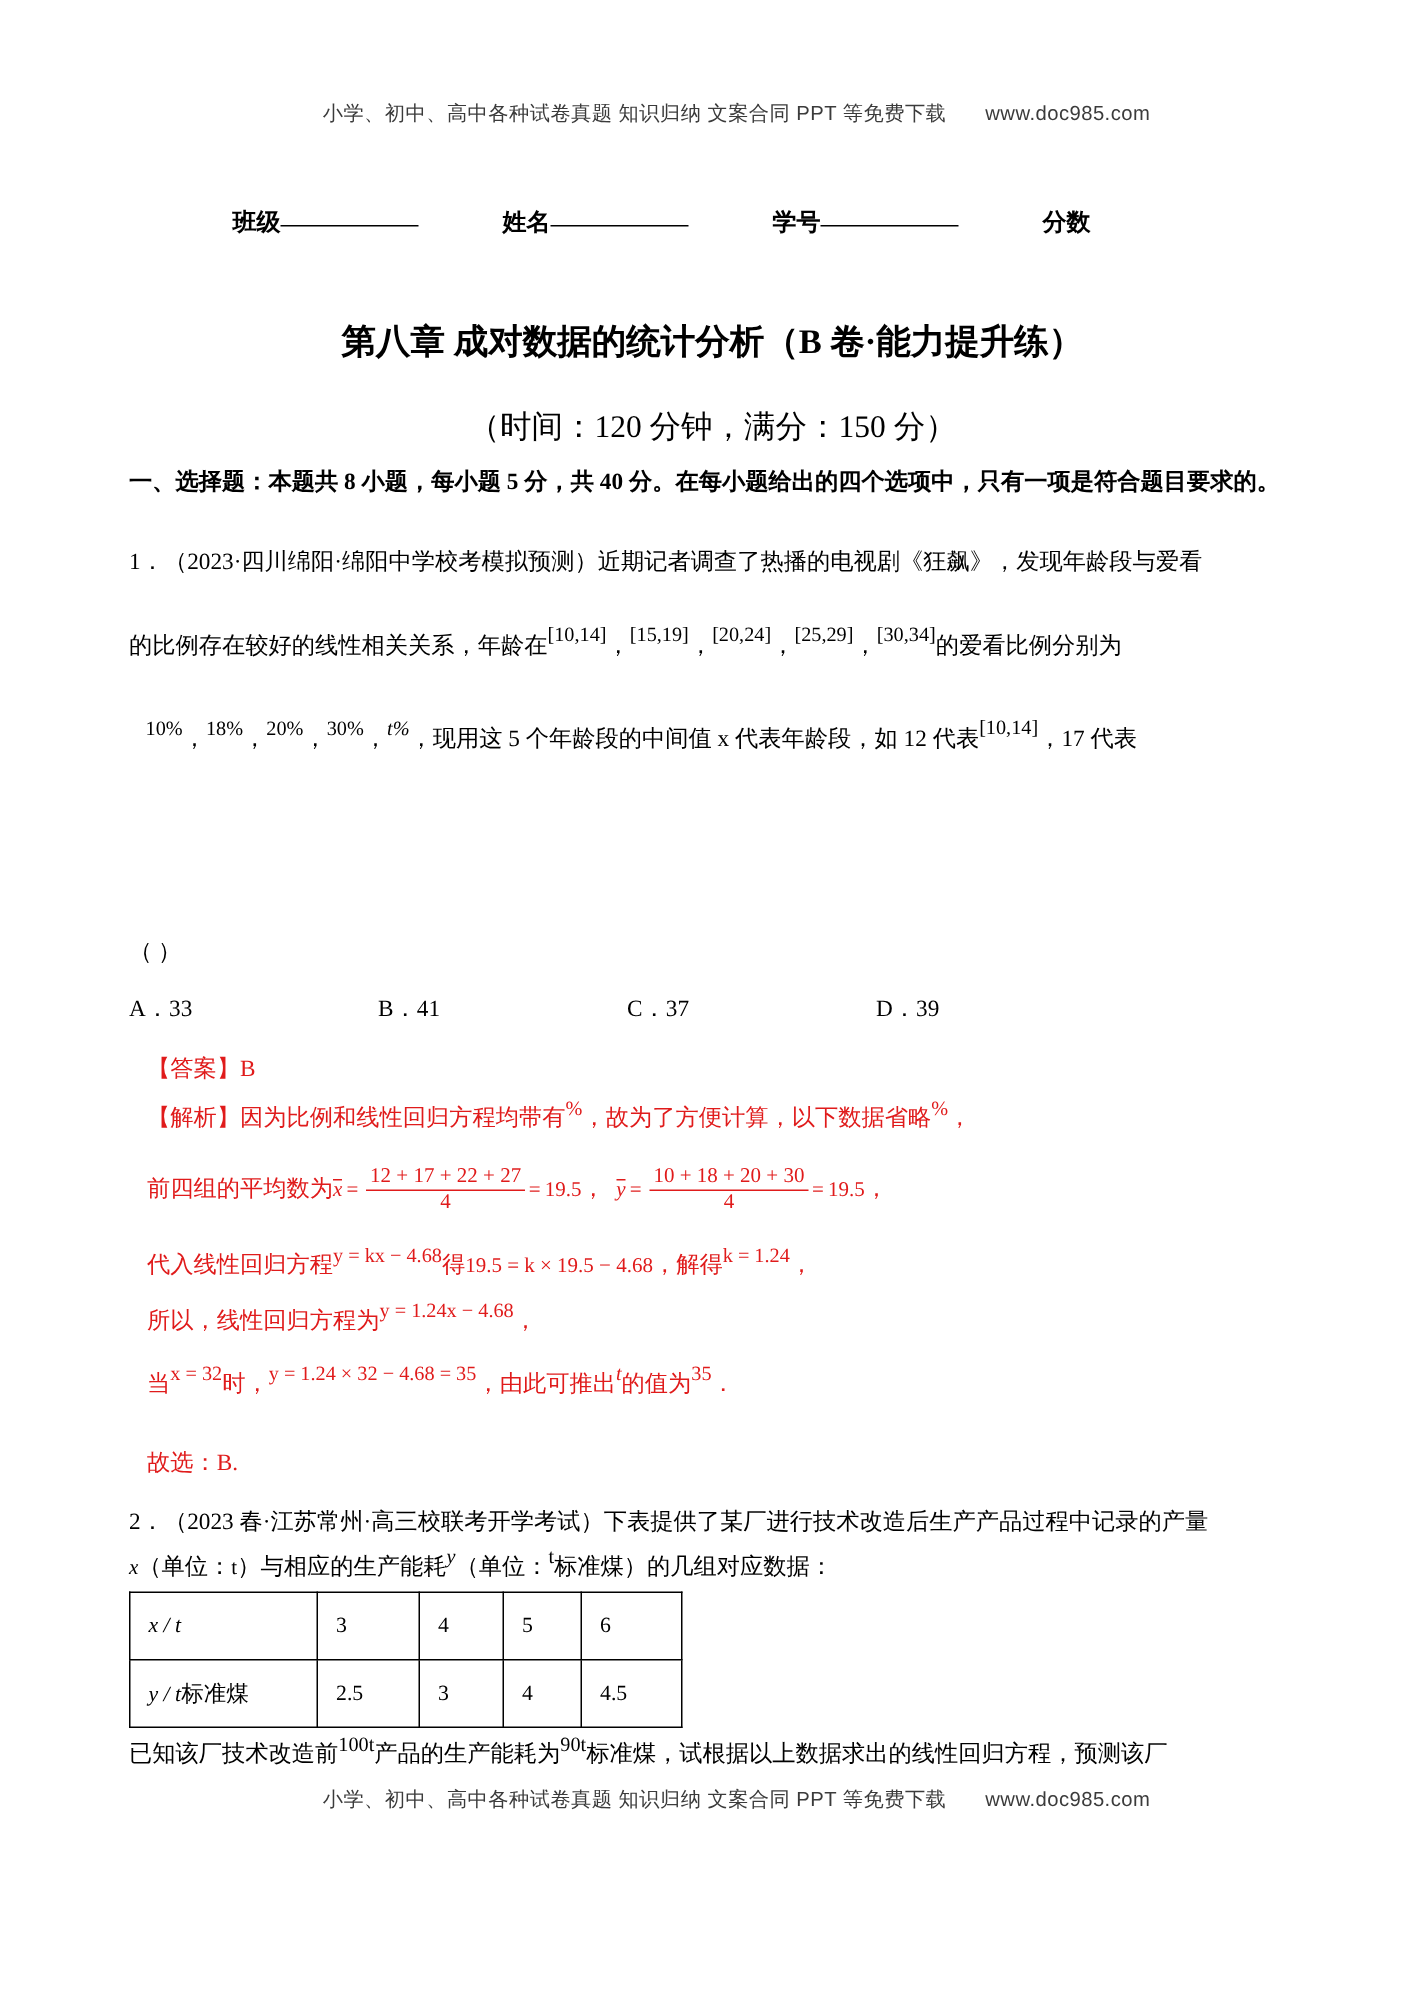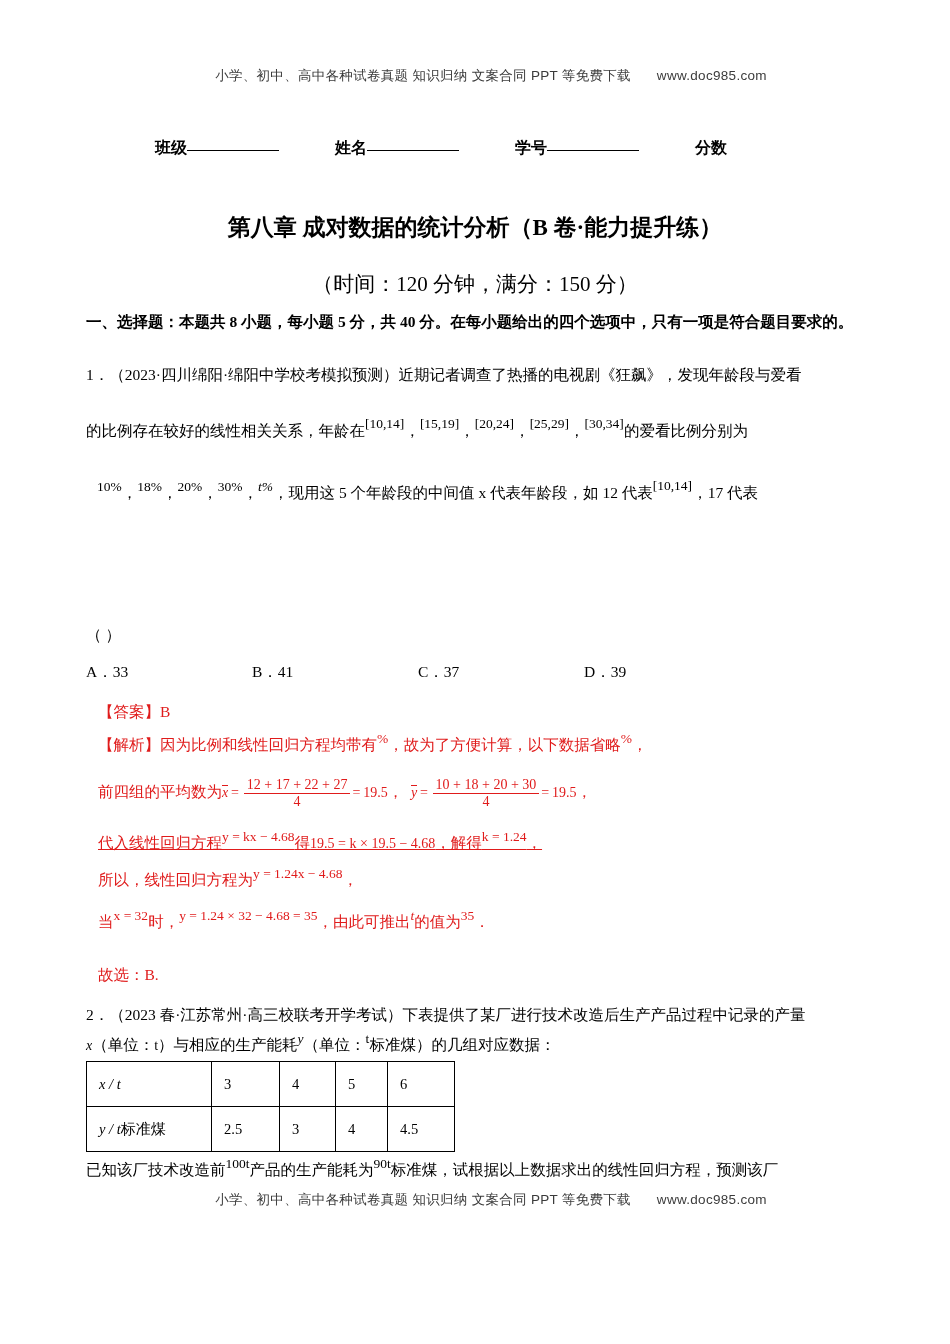--- a/index.html
+++ b/index.html
@@ -231,21 +231,21 @@
   </div>
 
   <div class="ans-line" style="top:735px;">
     <span>【解析】</span><span>因为比例和线性回归方程均带有</span><span class="pct">%</span><span>，故为了方便计算，以下数据省略</span><span class="pct">%</span><span>，</span>
   </div>
 
   <div class="ans-line" style="top:778px;">
     <span>前四组的平均数为</span><span class="math"><span class="ovl mi">x</span> = <span class="frac"><span class="num">12 + 17 + 22 + 27</span><span class="den">4</span></span>= <span>19.5</span></span><span>，</span>&nbsp;&nbsp;<span class="math"><span class="ovl mi">y</span> = <span class="frac"><span class="num">10 + 18 + 20 + 30</span><span class="den">4</span></span>= <span>19.5</span></span><span>，</span>
   </div>
 
-  <div class="ans-line" style="top:833px;text-decoration:underline;">
+  <div class="ans-line" style="top:833px;">
     <span>代入线性回归方程</span><span class="math sup">y = kx − 4.68</span><span>得</span><span class="math">19.5 = k × 19.5 − 4.68</span><span>，解得</span><span class="math sup">k = 1.24</span><span>，</span>
   </div>
 
   <div class="ans-line" style="top:870px;">
     <span>所以，线性回归方程为</span><span class="math sup">y = 1.24x − 4.68</span><span>，</span>
   </div>
 
   <div class="ans-line" style="top:912px;">
     <span>当</span><span class="math sup">x = 32</span><span>时，</span><span class="math sup">y = 1.24 × 32 − 4.68 = 35</span><span>，由此可推出</span><span class="math sup mi">t</span><span>的值为</span><span class="math sup">35</span><span>．</span>
   </div>

